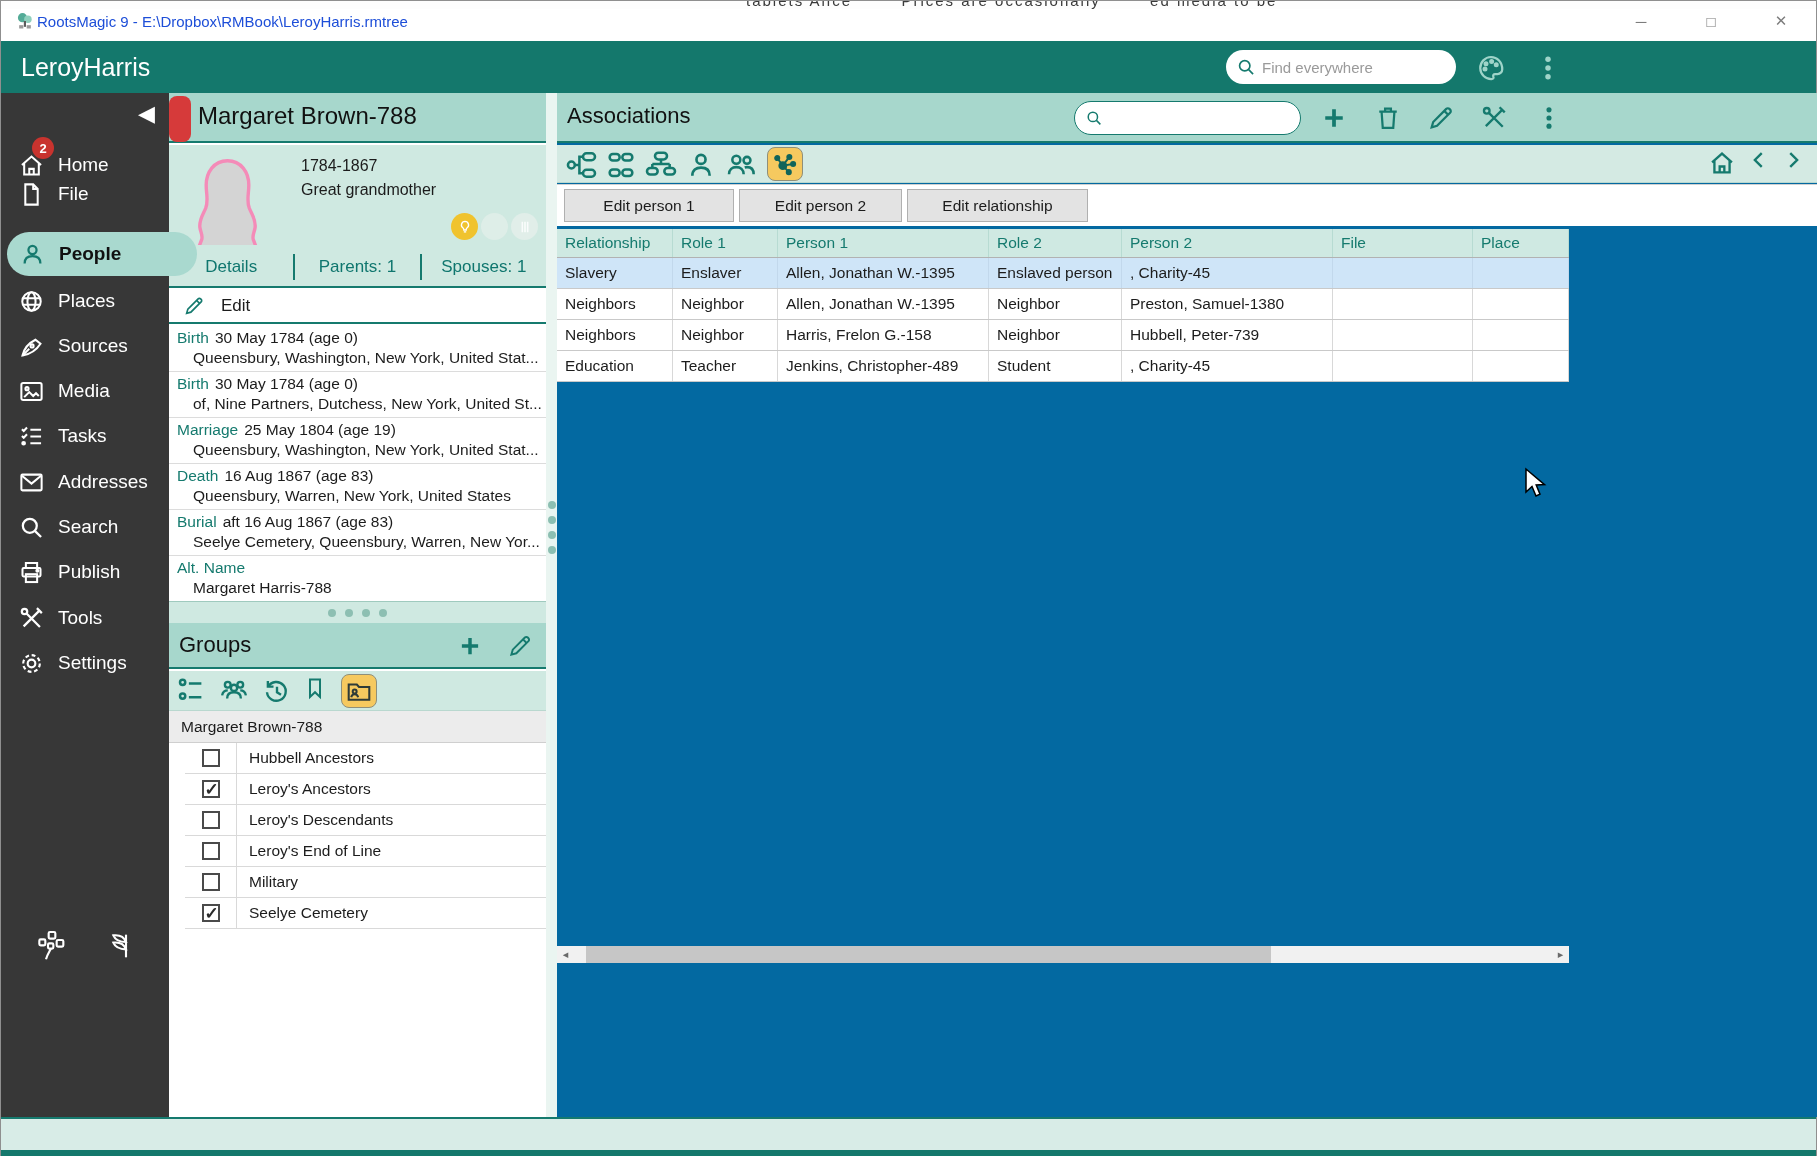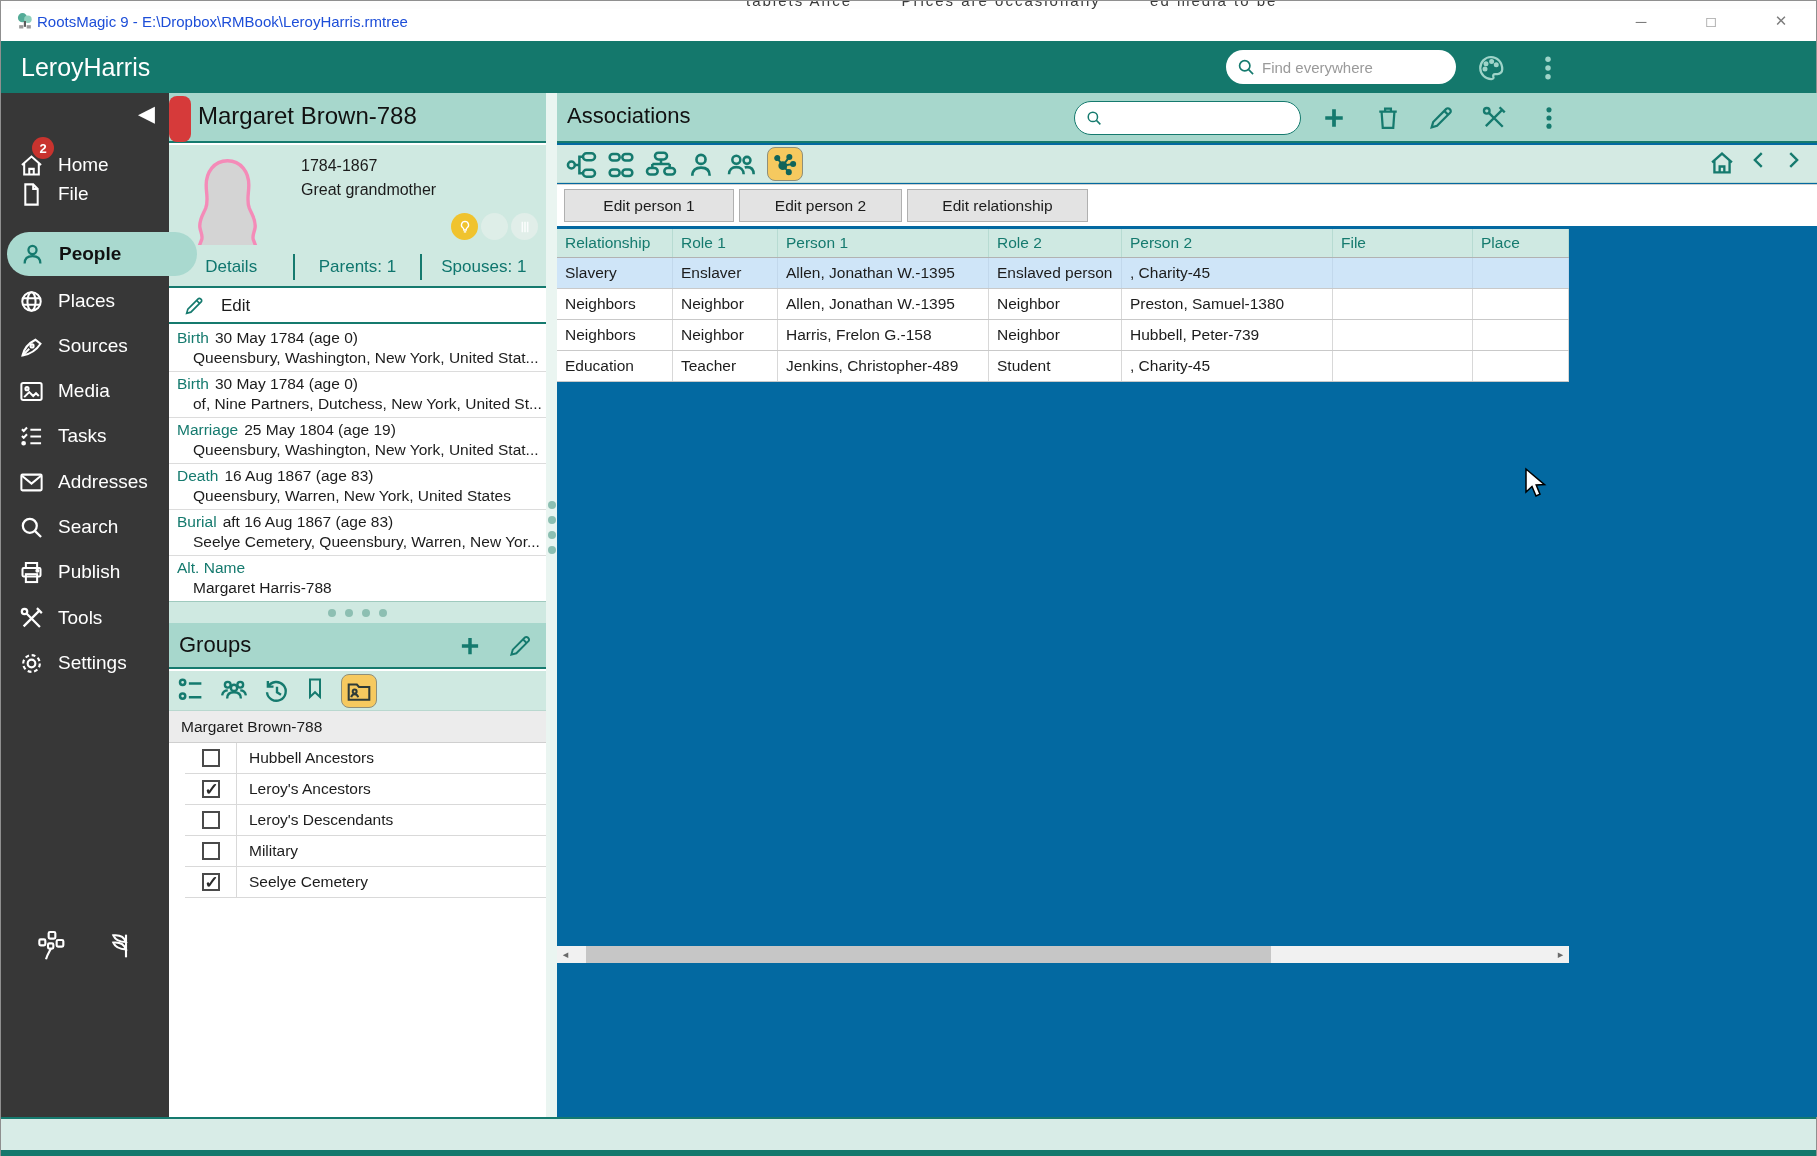--- a/index.html
+++ b/index.html
@@ -502,20 +502,26 @@
       <div class="grow">
         <span class="cbcell">
             <span class="cb"></span>
           </span>
         <span class="glabel">Leroy's Descendants</span>
       </div>
       <div class="grow">
         <span class="cbcell">
             <span class="cb"></span>
           </span>
+        <span class="glabel">Leroy's End of Line</span>
+      </div>
+      <div class="grow">
+        <span class="cbcell">
+            <span class="cb"></span>
+          </span>
         <span class="glabel">Military</span>
       </div>
       <div class="grow">
         <span class="cbcell">
             <span class="cb checked"></span>
           </span>
         <span class="glabel">Seelye Cemetery</span>
       </div>
     </div>
   </div>

